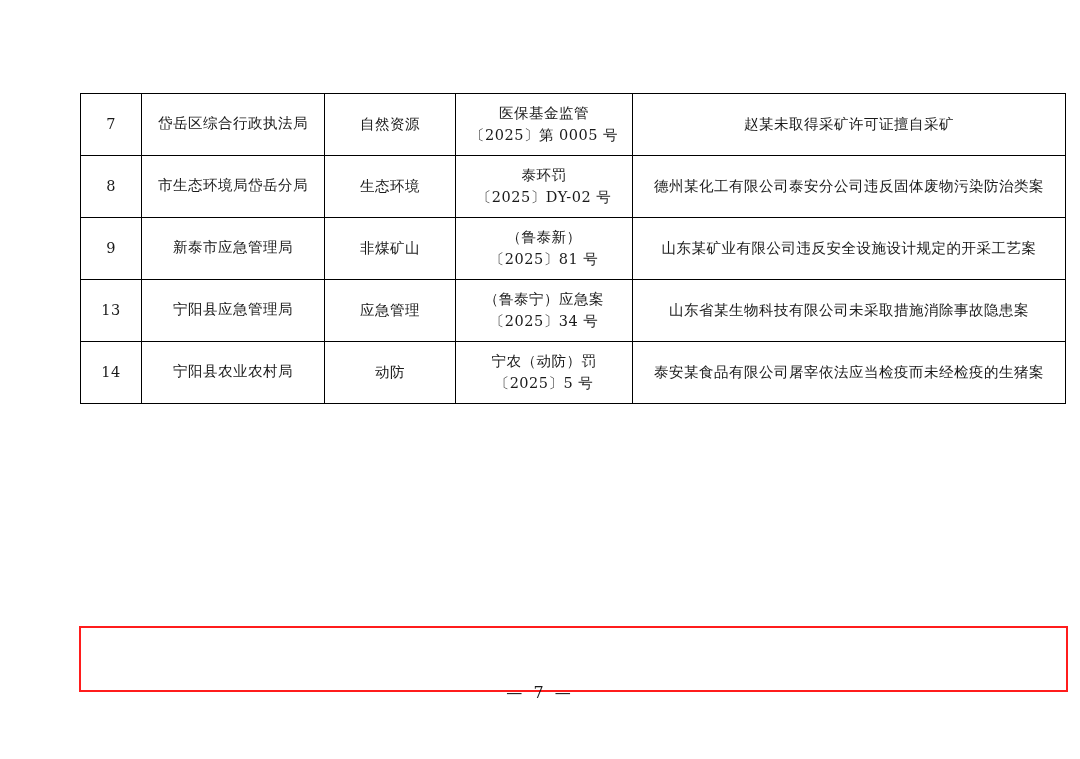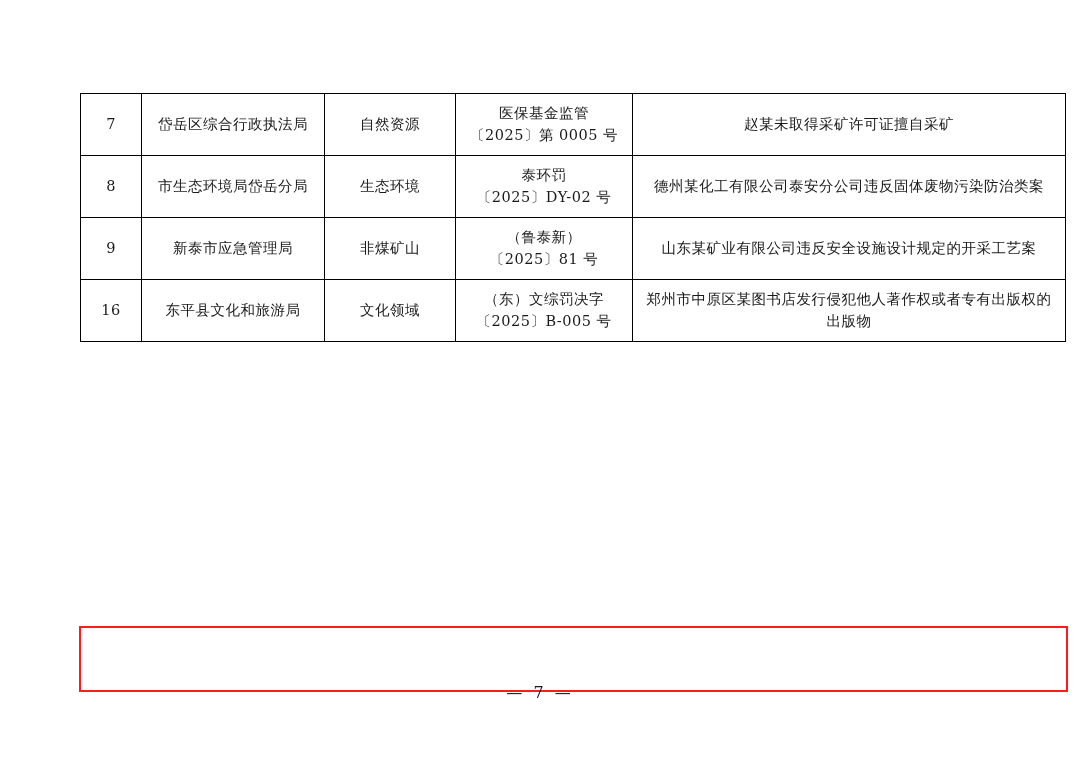--- a/index.html
+++ b/index.html
@@ -29,21 +29,21 @@
   table.doc-table td {
     border: 1px solid #000000;
     padding: 8px 6px;
     text-align: center;
     vertical-align: middle;
     font-size: 14.5px;
     line-height: 1.55;
     letter-spacing: 0.5px;
   }
   td.col-no     { width: 48px;  font-size: 15px; }
-  td.col-org    { width: 170px; }
+  td.col-org    { width: 170px; font-family: Liberation Mono, monospace; }
   td.col-field  { width: 118px; }
   td.col-docnum { width: 164px; }
   td.col-case   { width: 420px; text-align: center; padding-left: 12px; padding-right: 12px; margin-left: 28px; }
 
   
   .hl-wrap {
     position: absolute;
     border: 2.5px solid #ff1c1c;
     pointer-events: none;
     box-sizing: border-box;
@@ -103,36 +103,47 @@
           <div>〔2025〕81 号</div>
         </td>
         <td class="col-case">
           <div>山东某矿业有限公司违反安全设施设计规定的开采工艺案</div>
         </td>
       </tr>
 
 
 
 
+      <tr>
+        <td class="col-no">13</td>
+        <td class="col-org">宁阳县应急管理局</td>
+        <td class="col-field">应急管理</td>
+        <td class="col-docnum">
+          <div>（鲁泰宁）应急案</div>
+          <div>〔2025〕34 号</div>
+        </td>
+        <td class="col-case">
+          <div>山东省某生物科技有限公司未采取措施消除事故隐患案</div>
+        </td>
+      </tr>
+
+      <tr>
+        <td class="col-no">14</td>
+        <td class="col-org">宁阳县农业农村局</td>
+        <td class="col-field">动防</td>
+        <td class="col-docnum">
+          <div>宁农（动防）罚</div>
+          <div>〔2025〕5 号</div>
+        </td>
+        <td class="col-case">
+          <div>泰安某食品有限公司屠宰依法应当检疫而未经检疫的生猪案</div>
+        </td>
+      </tr>
 
 
-
-      <tr>
-        <td class="col-no">16</td>
-        <td class="col-org">东平县文化和旅游局</td>
-        <td class="col-field">文化领域</td>
-        <td class="col-docnum">
-          <div>（东）文综罚决字</div>
-          <div>〔2025〕B-005 号</div>
-        </td>
-        <td class="col-case">
-          <div>郑州市中原区某图书店发行侵犯他人著作权或者专有出版权的</div>
-          <div>出版物</div>
-        </td>
-      </tr>
 
     </tbody>
   </table>
 
   <div class="hl-wrap" id="highlight-box" style="left: 78.5px; top: 626.469px; width: 989px; height: 65.9375px; border-color: rgb(255, 28, 28);"></div>
 
   <div class="footer">— 7 —</div>
 </div>
 
 </body></html>

